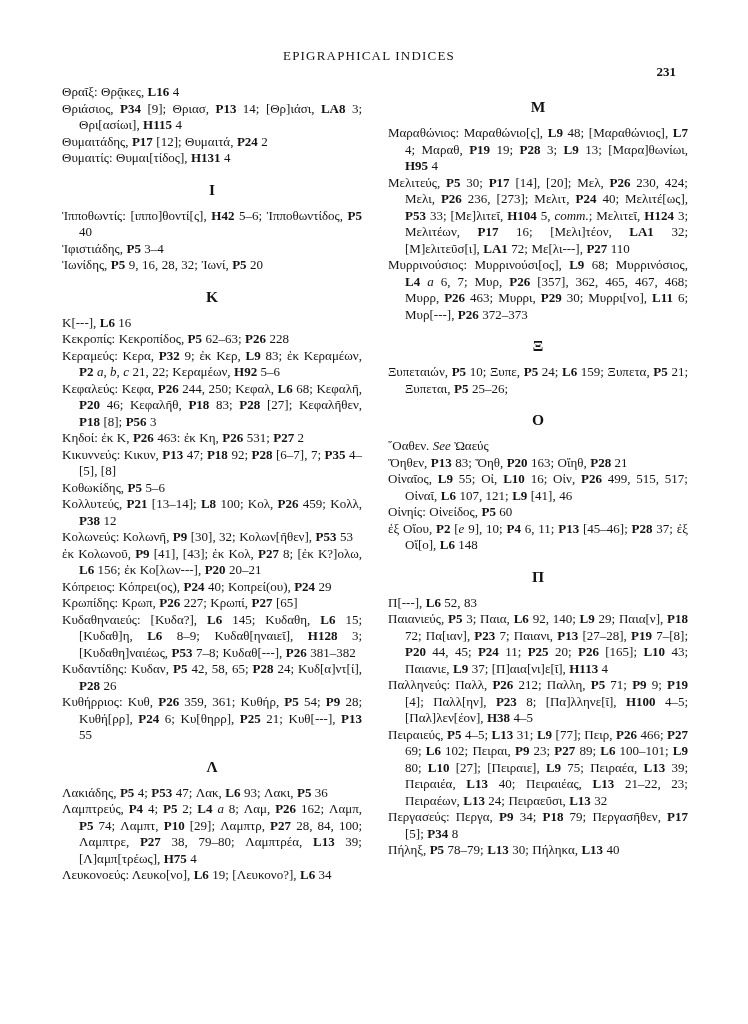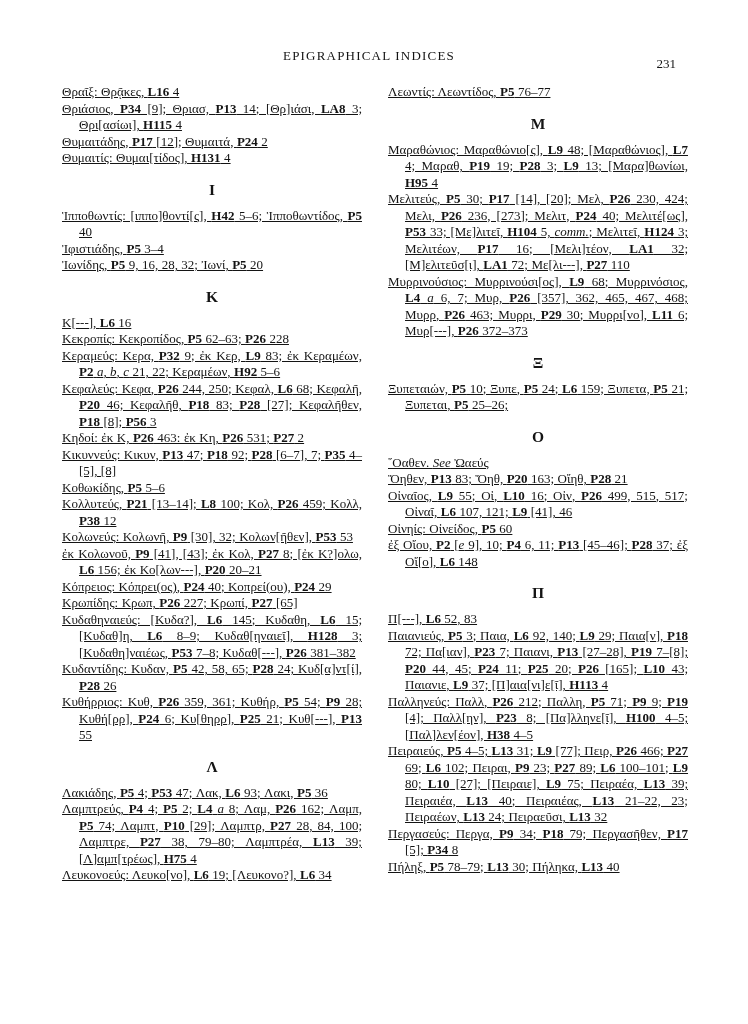--- a/index.html
+++ b/index.html
@@ -21,40 +21,40 @@
   .page-header {
     position: relative;
     text-align: center;
     font-size: 13px;
     letter-spacing: 1.2px;
     margin-bottom: 20px;
   }
   .page-number {
     position: absolute;
     right: 0;
-    top: 8px;
+    top: 16px;
     letter-spacing: 0;
+    font-weight: bold;
   }
   .columns {
     display: flex;
     gap: 26px;
   }
   .column {
     width: 300px;
     flex: 0 0 300px;
   }
   .entry {
     margin: 0;
     font-size: 13px;
     line-height: 16.5px;
     text-align: justify;
     padding-left: 17px;
     text-indent: -17px;
     word-spacing: 0.2px;
-    text-decoration: underline;
   }
   .section-heading {
     text-align: center;
     font-weight: bold;
     font-size: 15.5px;
     margin: 14px 0 9px 0;
   }
   .entry b { font-weight: bold; }
   .entry i { font-style: italic; }
 </style>
@@ -91,21 +91,20 @@
         <p class="entry">Κρωπίδης: Κρωπ, <b>P26</b> 227; Κρωπί, <b>P27</b> [65]</p>
         <p class="entry">Κυδαθηναιεύς: [Κυδα?], <b>L6</b> 145; Κυδαθη, <b>L6</b> 15; [Κυδαθ]η, <b>L6</b> 8–9; Κυδαθ[ηναιεῖ], <b>H128</b> 3; [Κυδαθη]ναιέως, <b>P53</b> 7–8; Κυδαθ[---], <b>P26</b> 381–382</p>
         <p class="entry">Κυδαντίδης: Κυδαν, <b>P5</b> 42, 58, 65; <b>P28</b> 24; Κυδ[α]ντ[ί], <b>P28</b> 26</p>
         <p class="entry">Κυθήρριος: Κυθ, <b>P26</b> 359, 361; Κυθήρ, <b>P5</b> 54; <b>P9</b> 28; Κυθή[ρρ], <b>P24</b> 6; Κυ[θηρρ], <b>P25</b> 21; Κυθ[---], <b>P13</b> 55</p>
         <div class="section-heading">Λ</div>
         <p class="entry">Λακιάδης, <b>P5</b> 4; <b>P53</b> 47; Λακ, <b>L6</b> 93; Λακι, <b>P5</b> 36</p>
         <p class="entry">Λαμπτρεύς, <b>P4</b> 4; <b>P5</b> 2; <b>L4</b> <i>a</i> 8; Λαμ, <b>P26</b> 162; Λαμπ, <b>P5</b> 74; Λαμπτ, <b>P10</b> [29]; Λαμπτρ, <b>P27</b> 28, 84, 100; Λαμπτρε, <b>P27</b> 38, 79–80; Λαμπτρέα, <b>L13</b> 39; [Λ]αμπ[τρέως], <b>H75</b> 4</p>
         <p class="entry">Λευκονοεύς: Λευκο[νο], <b>L6</b> 19; [Λευκονο?], <b>L6</b> 34</p>
       </div>
     <div class="column">
-        <p class="entry">Λεωντίς: Λεωντίδος, <b>P5</b> 76–77</p>
         <div class="section-heading">Μ</div>
         <p class="entry">Μαραθώνιος: Μαραθώνιο[ς], <b>L9</b> 48; [Μαραθώνιος], <b>L7</b> 4; Μαραθ, <b>P19</b> 19; <b>P28</b> 3; <b>L9</b> 13; [Μαρα]θωνίωι, <b>H95</b> 4</p>
         <p class="entry">Μελιτεύς, <b>P5</b> 30; <b>P17</b> [14], [20]; Μελ, <b>P26</b> 230, 424; Μελι, <b>P26</b> 236, [273]; Μελιτ, <b>P24</b> 40; Μελιτέ[ως], <b>P53</b> 33; [Με]λιτεῖ, <b>H104</b> 5, <i>comm.</i>; Μελιτεῖ, <b>H124</b> 3; Μελιτέων, <b>P17</b> 16; [Μελι]τέον, <b>LA1</b> 32; [Μ]ελιτεῦσ[ι], <b>LA1</b> 72; Με[λι---], <b>P27</b> 110</p>
         <p class="entry">Μυρρινούσιος: Μυρρινούσι[ος], <b>L9</b> 68; Μυρρινόσιος, <b>L4</b> <i>a</i> 6, 7; Μυρ, <b>P26</b> [357], 362, 465, 467, 468; Μυρρ, <b>P26</b> 463; Μυρρι, <b>P29</b> 30; Μυρρι[νο], <b>L11</b> 6; Μυρ[---], <b>P26</b> 372–373</p>
         <div class="section-heading">Ξ</div>
         <p class="entry">Ξυπεταιών, <b>P5</b> 10; Ξυπε, <b>P5</b> 24; <b>L6</b> 159; Ξυπετα, <b>P5</b> 21; Ξυπεται, <b>P5</b> 25–26;</p>
         <div class="section-heading">Ο</div>
         <p class="entry">῞Οαθεν. <i>See</i> Ὠαεύς</p>
         <p class="entry">Ὄηθεν, <b>P13</b> 83; Ὄηθ, <b>P20</b> 163; Οἴηθ, <b>P28</b> 21</p>
         <p class="entry">Οἰναῖος, <b>L9</b> 55; Οἰ, <b>L10</b> 16; Οἰν, <b>P26</b> 499, 515, 517; Οἰναῖ, <b>L6</b> 107, 121; <b>L9</b> [41], 46</p>

